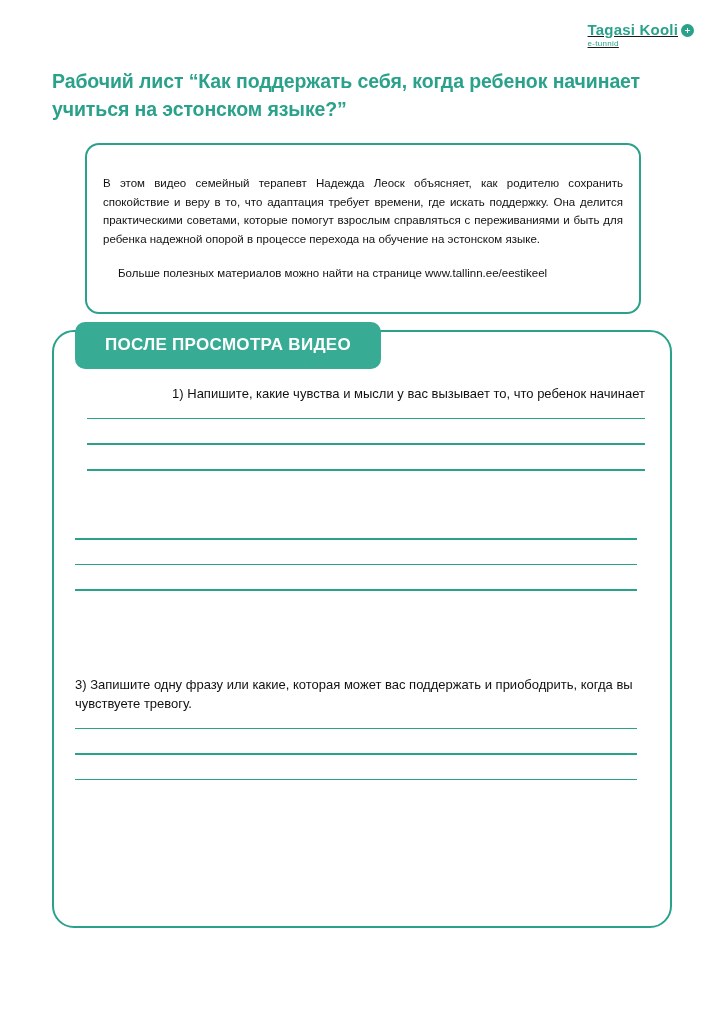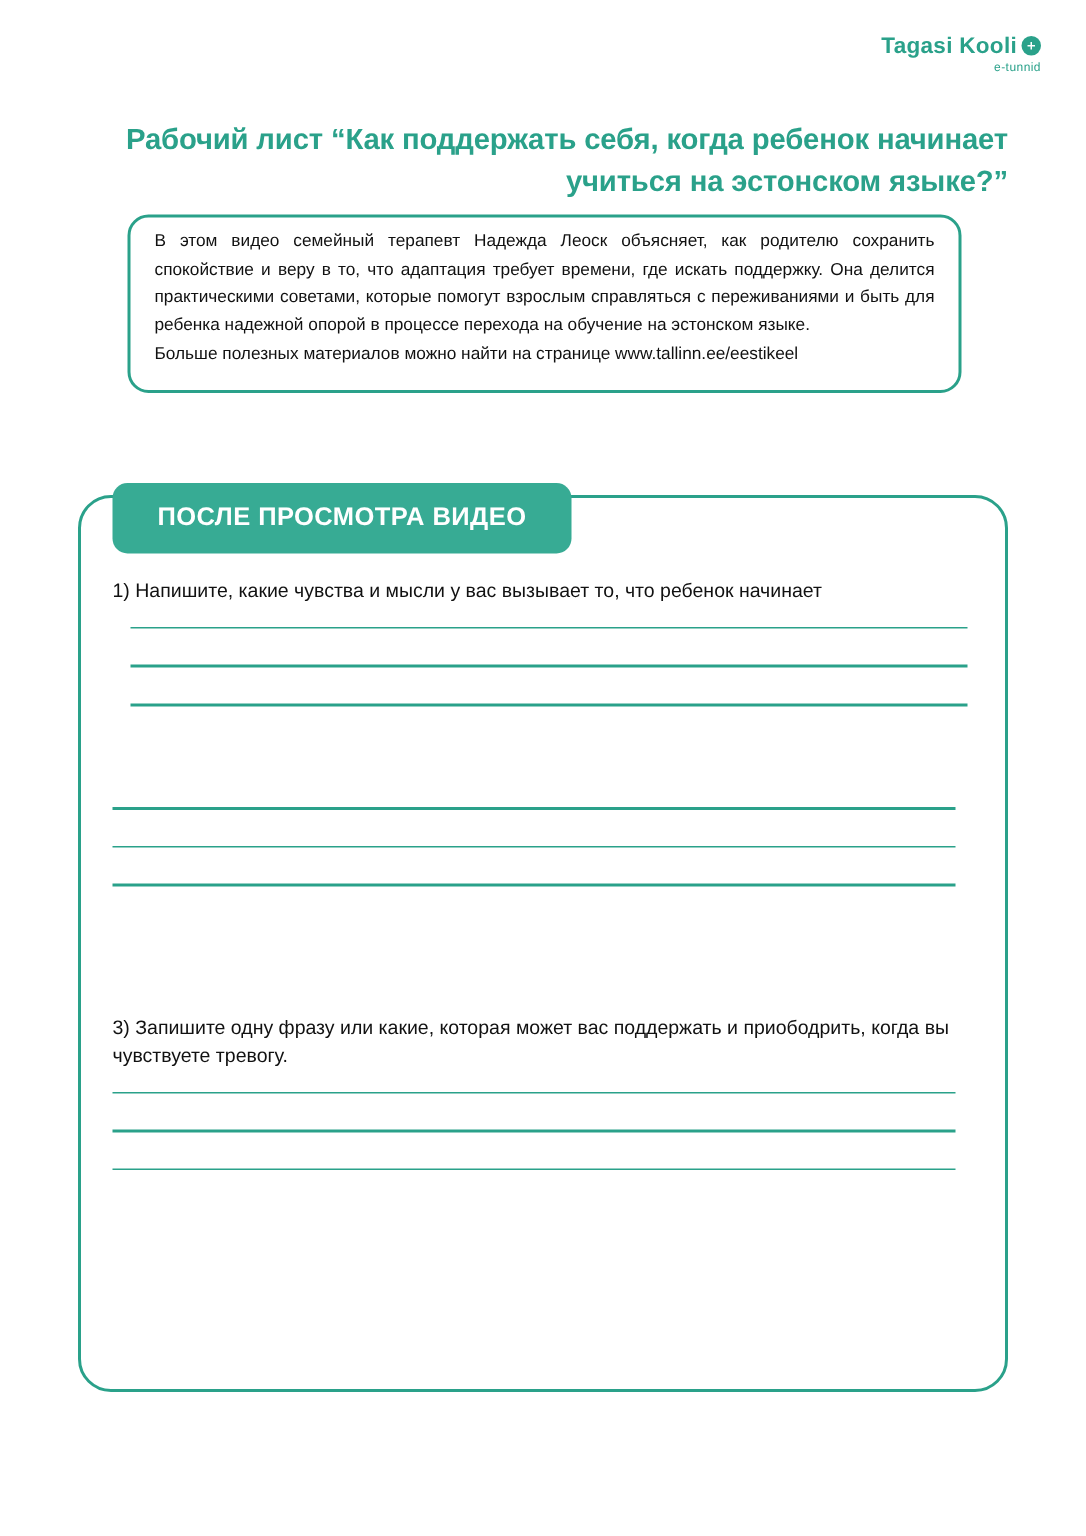--- a/index.html
+++ b/index.html
@@ -21,22 +21,23 @@
     width: 724px;
     height: 1024px;
     box-sizing: border-box;
   }
 
   
   .logo {
     position: absolute;
     top: 22px;
     right: 30px;
-    text-align: right;
+    text-align: left;
     line-height: 1;
+    text-decoration: underline;
   }
   .logo-main {
     font-size: 15px;
     font-weight: bold;
     color: #2aa18a;
     letter-spacing: 0.2px;
     white-space: nowrap;
   }
   .logo-mark {
     display: inline-block;
@@ -69,54 +70,54 @@
   .logo-sub {
     font-size: 8px;
     color: #2aa18a;
     margin-top: 3px;
     letter-spacing: 0.3px;
   }
 
   
   .title {
     position: absolute;
-    top: 80px;
+    top: 68px;
     left: 52px;
     width: 620px;
-    text-align: right;
+    text-align: left;
     font-size: 19.5px;
     font-weight: bold;
     color: #2aa18a;
     line-height: 1.42;
     letter-spacing: -0.1px;
   }
 
   
   .intro-box {
     position: absolute;
     top: 143px;
     left: 85px;
     width: 556px;
     box-sizing: border-box;
     border: 2px solid #2aa18a;
     border-radius: 14px;
-    padding: 7px 16px 15px 16px;
+    padding: 29px 16px 15px 16px;
   }
   .intro-text {
     font-size: 11.5px;
     line-height: 1.62;
     color: #111111;
     text-align: justify;
     margin: 0;
   }
   .intro-more {
     font-size: 11.5px;
     line-height: 1.62;
     color: #111111;
-    margin: 0;
+    margin: 15px;
     text-align: left;
   }
 
   
   .panel {
     position: absolute;
     top: 330px;
     left: 52px;
     width: 620px;
     height: 598px;
@@ -158,21 +159,21 @@
     margin-top: 14px;
   }
   .line {
     height: 1.6px;
     background: #2aa18a;
     margin: 0 0 24px 0;
     width: 100%;
   }
   .line:last-child { margin-bottom: 0; }
 
-  .q1 { top: 385px; }
+  .q1 { top: 385px; text-align: right; }
   .q2 { top: 524px; }
   .q3 { top: 676px; }
 
   .q1 .lines { margin-left: 12px; width: 558px; }
   .q2 .lines { margin-left: 0px; width: 562px; }
   .q3 .lines { margin-left: 0px; width: 562px; }
 </style>
 </head>
 <body>
 

